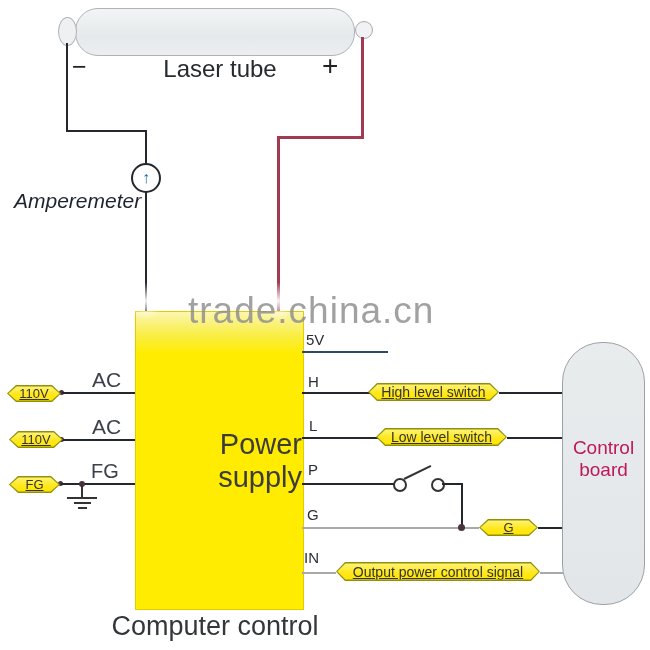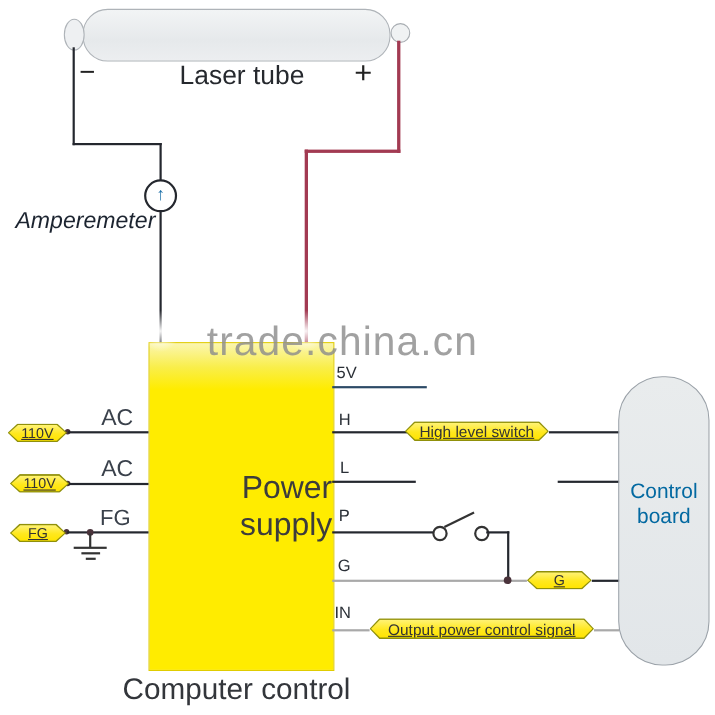--- a/index.html
+++ b/index.html
@@ -54,21 +54,21 @@
   .dot{position:absolute;border-radius:50%;background:#4a333b;}
   
   .sw-circle{position:absolute;width:10px;height:10px;border:2px solid #333;border-radius:50%;background:#fff;}
   .lever{position:absolute;width:30px;height:2px;background:#333;transform:rotate(-26deg);transform-origin:left center;}
   .sw-label{position:absolute;font-size:15px;color:#2f3338;}
   
   .gnd{position:absolute;background:#333;}
   
   .board{position:absolute;left:562px;top:342px;width:81px;height:261px;border-radius:40px;
     background:linear-gradient(180deg,#e9eced 0%,#e2e6e9 100%);border:1px solid #9aa1a8;}
-  .board-label{position:absolute;left:562px;width:83px;text-align:center;font-size:19px;color:#0369a1;}
+  .board-label{position:absolute;left:562px;width:83px;text-align:center;font-size:19px;color:#be185d;}
 </style>
 </head>
 <body>
 
 <div class="canvas">
 
   <div class="tube"></div>
   <div class="term-l"></div>
   <div class="term-r"></div>
   <span class="minus">−</span>
@@ -128,20 +128,23 @@
 
   <span class="pin" style="left:308px;top:373px">H</span>
   <div class="wire" style="left:302px;top:392px;width:68px;height:2px"></div>
   <div class="tag big" style="left:368px;top:383px;width:131px;height:18px">
     <div class="tag-in">High level switch</div>
   </div>
   <div class="wire" style="left:499px;top:392px;width:64px;height:2px"></div>
 
   <span class="pin" style="left:309px;top:417px">L</span>
   <div class="wire" style="left:302px;top:437px;width:76px;height:2px"></div>
+  <div class="tag big" style="left:376px;top:428px;width:131px;height:18px">
+    <div class="tag-in">Low level switch</div>
+  </div>
   <div class="wire" style="left:507px;top:437px;width:56px;height:2px"></div>
 
   <span class="pin" style="left:308px;top:461px">P</span>
   <div class="wire" style="left:302px;top:483px;width:92px;height:2px"></div>
   <div class="sw-circle" style="left:393px;top:478px"></div>
   <div class="lever" style="left:404px;top:478px"></div>
   <div class="sw-circle" style="left:431px;top:478px"></div>
   <div class="wire" style="left:442px;top:483px;width:21px;height:2px"></div>
   <div class="wire" style="left:461px;top:483px;width:2px;height:46px"></div>
 

